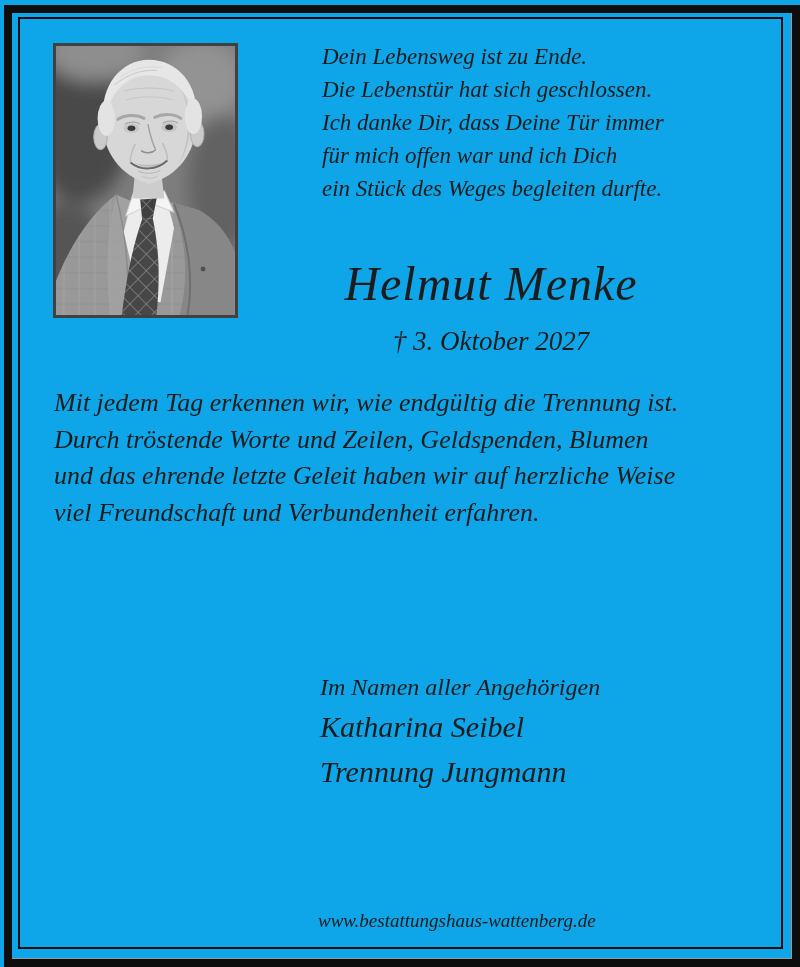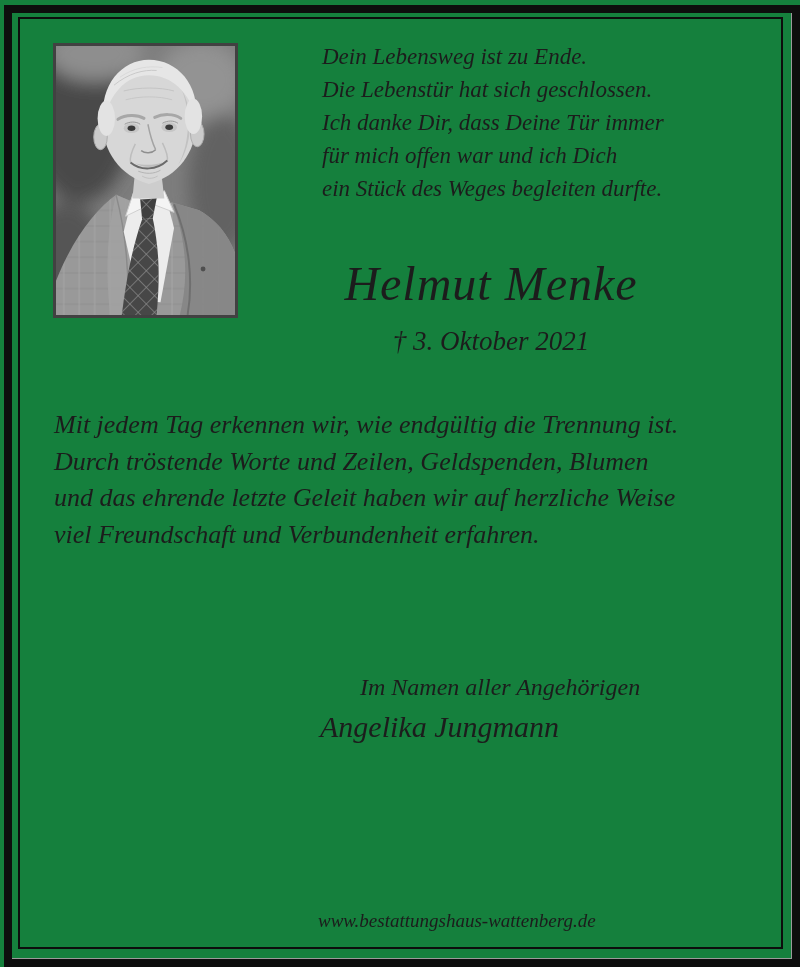--- a/index.html
+++ b/index.html
@@ -1,20 +1,20 @@
 <!DOCTYPE html>
 <html><head>
 <meta charset="utf-8">
 <style>
   html, body { margin: 0; padding: 0; background: #ffffff; }
   .page {
     position: relative;
     width: 800px;
     height: 967px;
-    background: #15803d;
+    background: #0ea5e9;
     font-family: "Liberation Serif", "DejaVu Serif", serif;
     font-style: italic;
     color: #1c1c1c;
     overflow: hidden;
   }
   .frame-outer {
     position: absolute;
     top: 5px; left: 4px; right: 0; bottom: 0;
     border: 8px solid #0d0d0d;
     box-shadow: inset -1px -1px 0 #9a9a9a;
@@ -58,28 +58,28 @@
     text-align: center;
     font-size: 27px;
   }
   .para { 
     position: absolute;
     left: 54px;
     font-size: 26px; line-height: 36.5px;
     white-space: pre-line;
     width: 710px;
   }
-  .para1 { top: 407px; }
+  .para1 { top: 385px; }
   .para2 { top: 536px; }
   .para3 { top: 609px; }
   .closing {
     position: absolute;
     left: 320px; top: 670px;
   }
-  .in-name { font-size: 24px; line-height: 34px; margin-left: 40px; }
+  .in-name { font-size: 24px; line-height: 34px; }
   .family-name { font-size: 30px; line-height: 45px; }
   .place-date {
     position: absolute;
     left: 322px; top: 864px;
     font-size: 26px;
   }
   .website {
     position: absolute;
     left: 318px; top: 910px;
     font-size: 19px;
@@ -172,27 +172,28 @@
     </svg>
   </div>
 
   <div class="poem">Dein Lebensweg ist zu Ende.
 Die Lebenstür hat sich geschlossen.
 Ich danke Dir, dass Deine Tür immer
 für mich offen war und ich Dich
 ein Stück des Weges begleiten durfte.</div>
 
   <div class="deceased-name">Helmut Menke</div>
-  <div class="death-date">† 3. Oktober 2021</div>
+  <div class="death-date">† 3. Oktober 2027</div>
 
   <div class="para para1">Mit jedem Tag erkennen wir, wie endgültig die Trennung ist.
 Durch tröstende Worte und Zeilen, Geldspenden, Blumen
 und das ehrende letzte Geleit haben wir auf herzliche Weise
 viel Freundschaft und Verbundenheit erfahren.</div>
 
   <div class="closing">
     <div class="in-name">Im Namen aller Angehörigen</div>
-    <div class="family-name">Angelika Jungmann</div>
+    <div class="family-name">Katharina Seibel</div>
+    <div class="family-name">Trennung Jungmann</div>
   </div>
 
   <div class="website">www.bestattungshaus-wattenberg.de</div>
 
 </div>
 
 </body></html>

